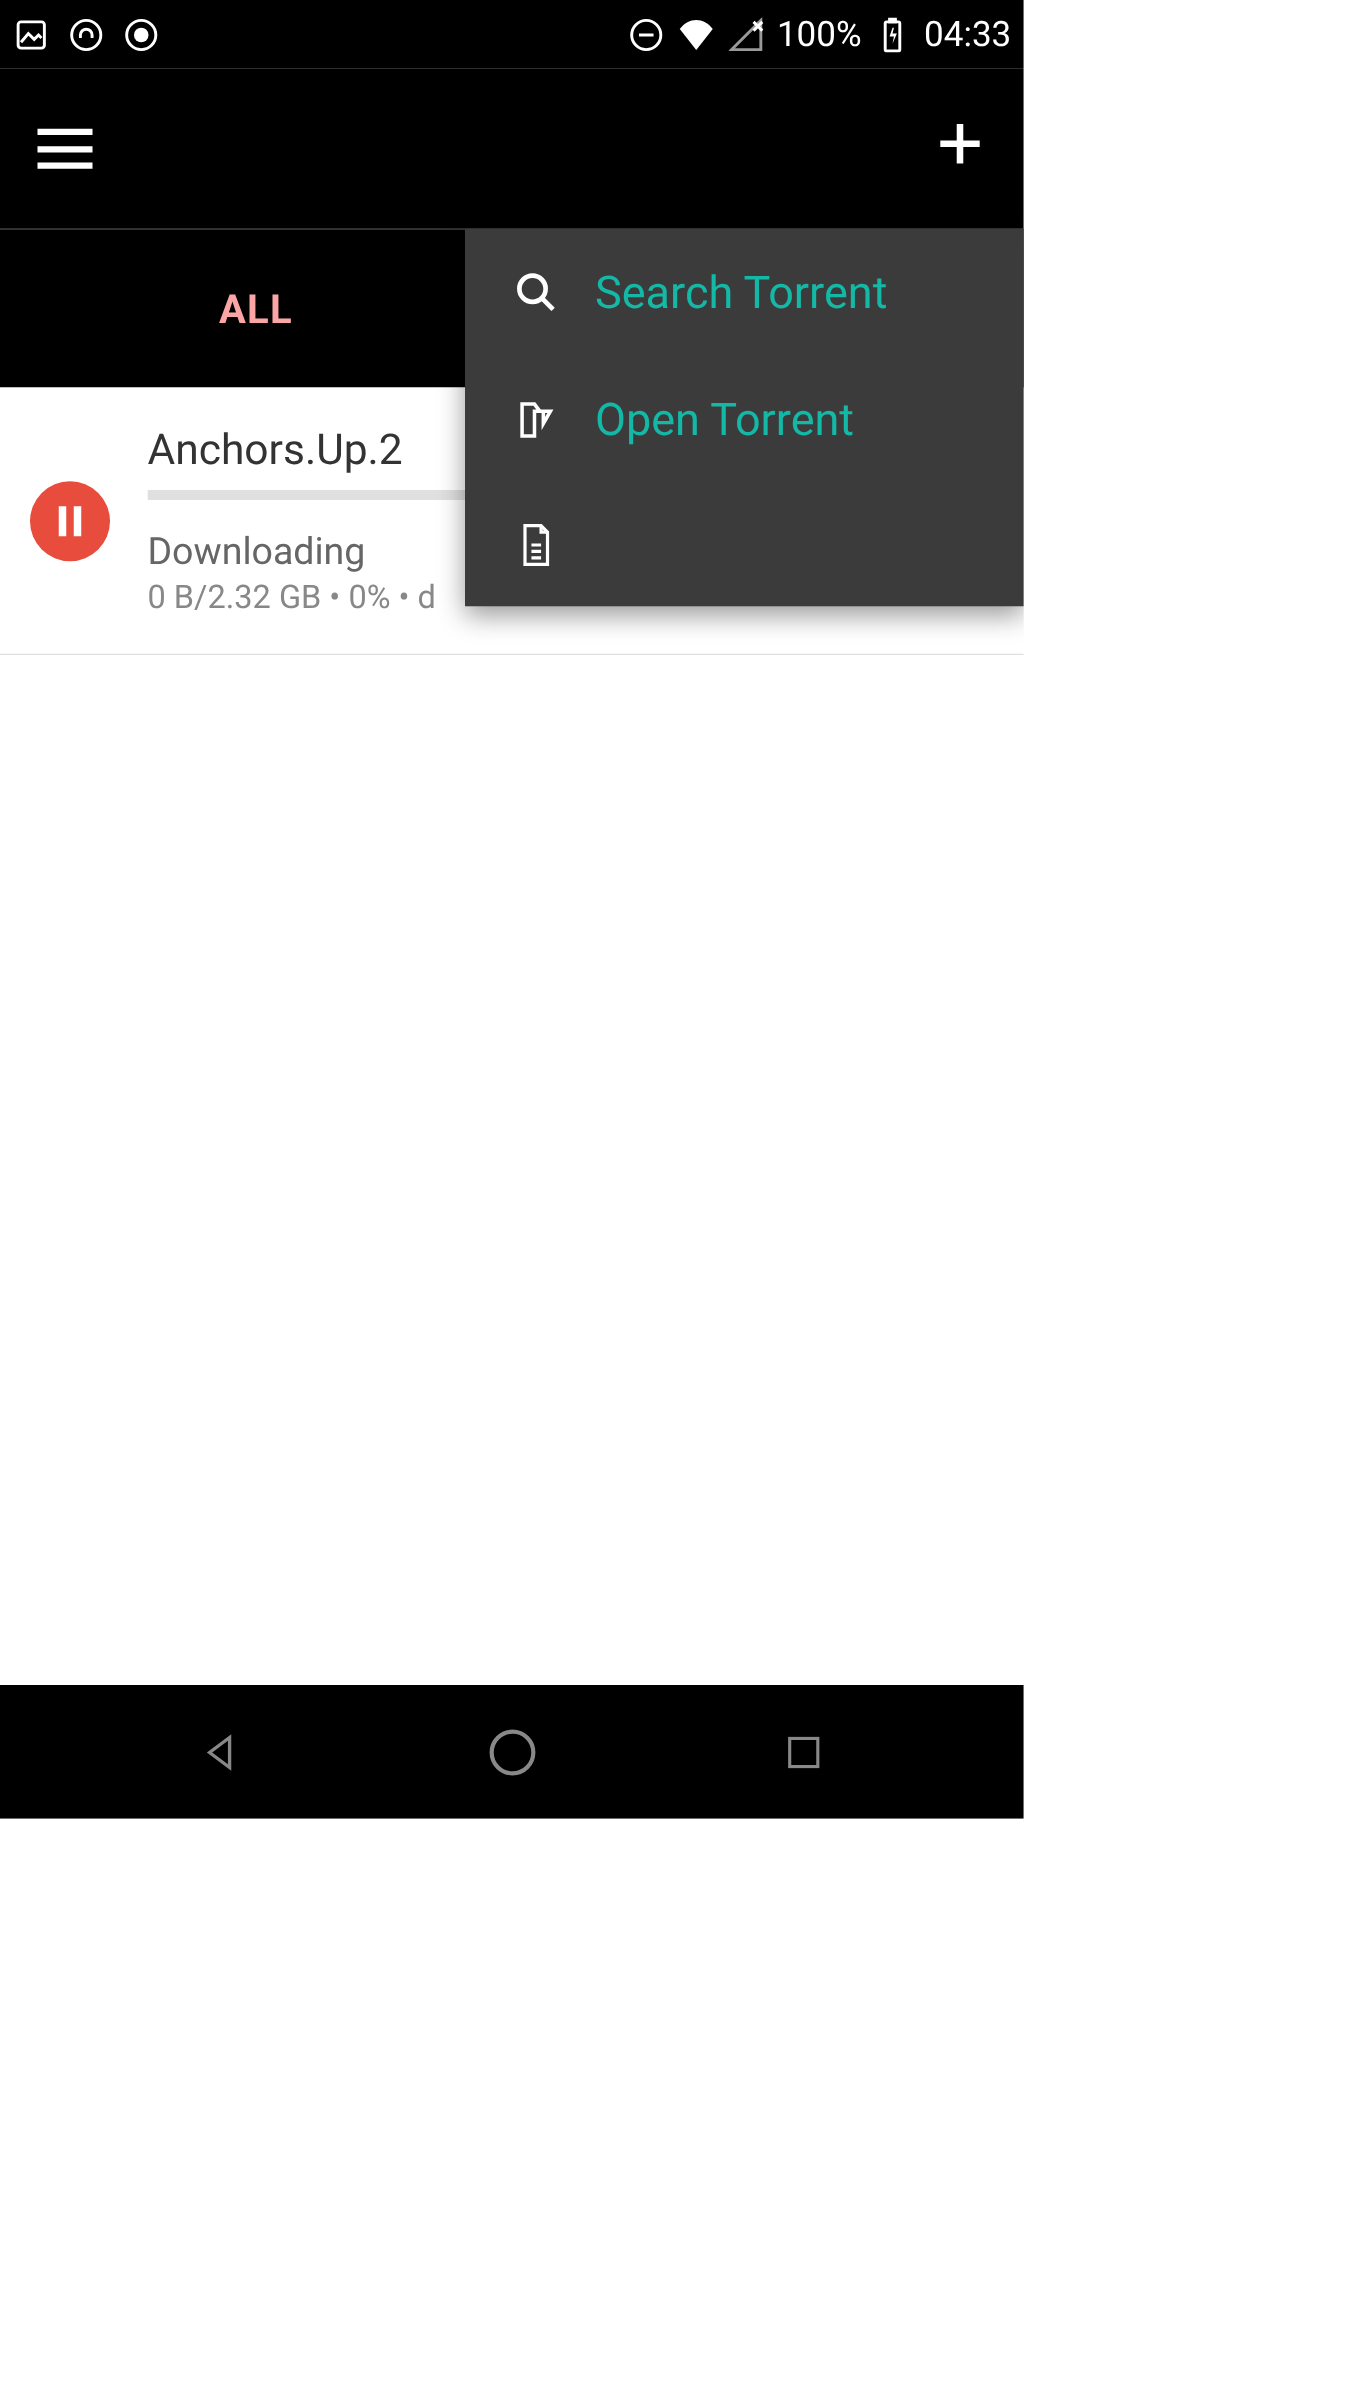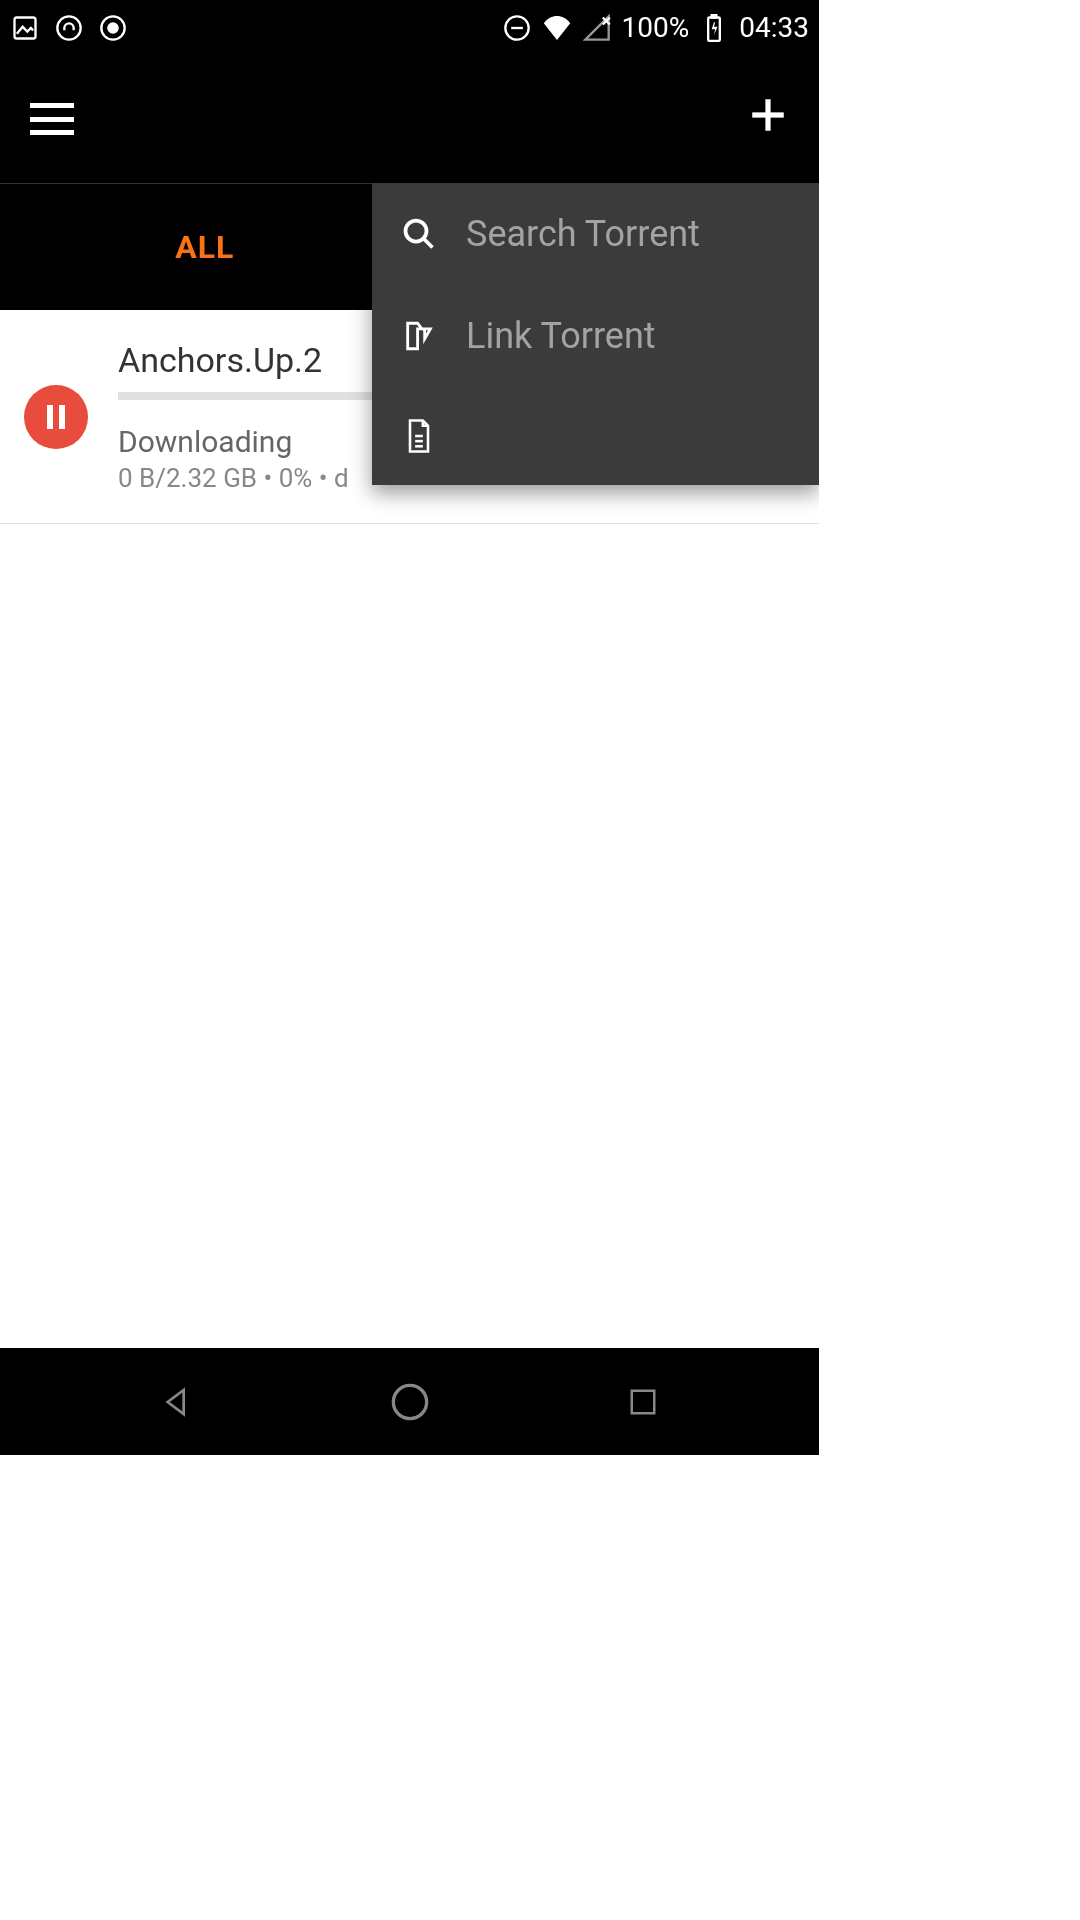--- a/index.html
+++ b/index.html
@@ -80,21 +80,21 @@
       border-top: 1px solid #333333;
     }
     .tab {
       flex: 1;
       text-align: center;
       font-size: 32px;
       font-weight: 700;
       letter-spacing: 1px;
     }
     .tab-all {
-      color: #f97316;
+      color: #fca5a5;
     }
     .tab-downloading {
       color: #e74c3c;
     }
     
     .torrent-row {
       background: #ffffff;
       padding: 30px 24px;
       display: flex;
       align-items: center;
@@ -148,23 +148,23 @@
       position: absolute;
       top: 183px;
       right: 0;
       width: 447px;
       background: #3b3b3b;
       box-shadow: 0 8px 20px rgba(0,0,0,0.4);
     }
     .dropdown-item {
       display: flex;
       align-items: center;
-      padding: 30px 28px;
+      padding: 30px 38px;
       gap: 28px;
-      color: #a3a3a3;
+      color: #14b8a6;
       font-size: 36px;
     }
     .dropdown-icon {
       width: 38px;
       height: 38px;
       display: flex;
       align-items: center;
       justify-content: center;
       flex-shrink: 0;
     }
@@ -288,21 +288,21 @@
     </div>
     <span>Search Torrent</span>
   </div>
   <div class="dropdown-item">
     <div class="dropdown-icon">
       <svg width="34" height="34" viewBox="0 0 24 24" fill="none" stroke="#ffffff" stroke-width="2">
         <path d="M4 3h7l3 4h-3v14H4V3z"></path>
         <path d="M14 7h6l-4 7V7z"></path>
       </svg>
     </div>
-    <span>Link Torrent</span>
+    <span>Open Torrent</span>
   </div>
   <div class="dropdown-item">
     <div class="dropdown-icon">
       <svg width="32" height="36" viewBox="0 0 24 28" fill="none" stroke="#ffffff" stroke-width="2">
         <path d="M5 2h10l4 4v20H5V2z"></path>
         <path d="M15 2v4h4"></path>
         <line x1="9" y1="14" x2="15" y2="14"></line>
         <line x1="9" y1="18" x2="15" y2="18"></line>
         <line x1="9" y1="22" x2="15" y2="22"></line>
       </svg>

